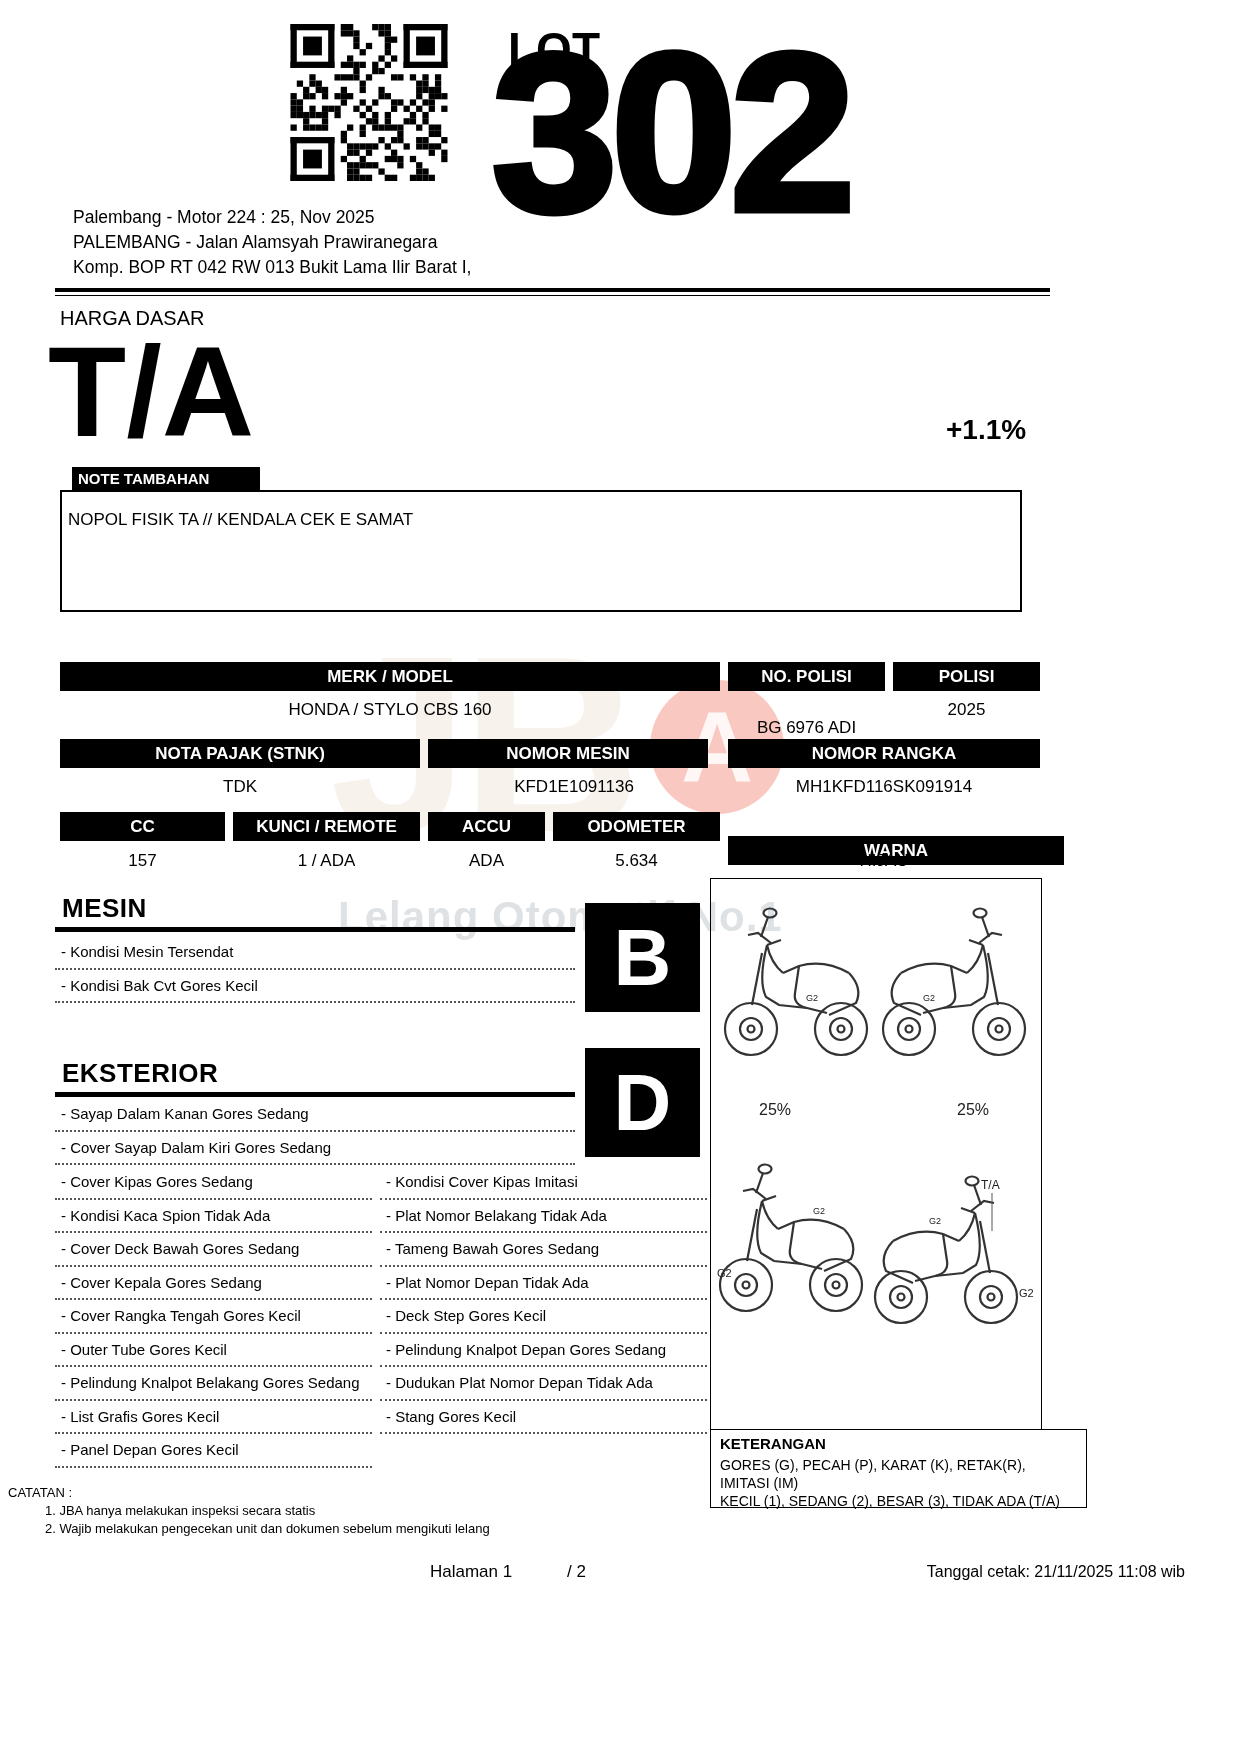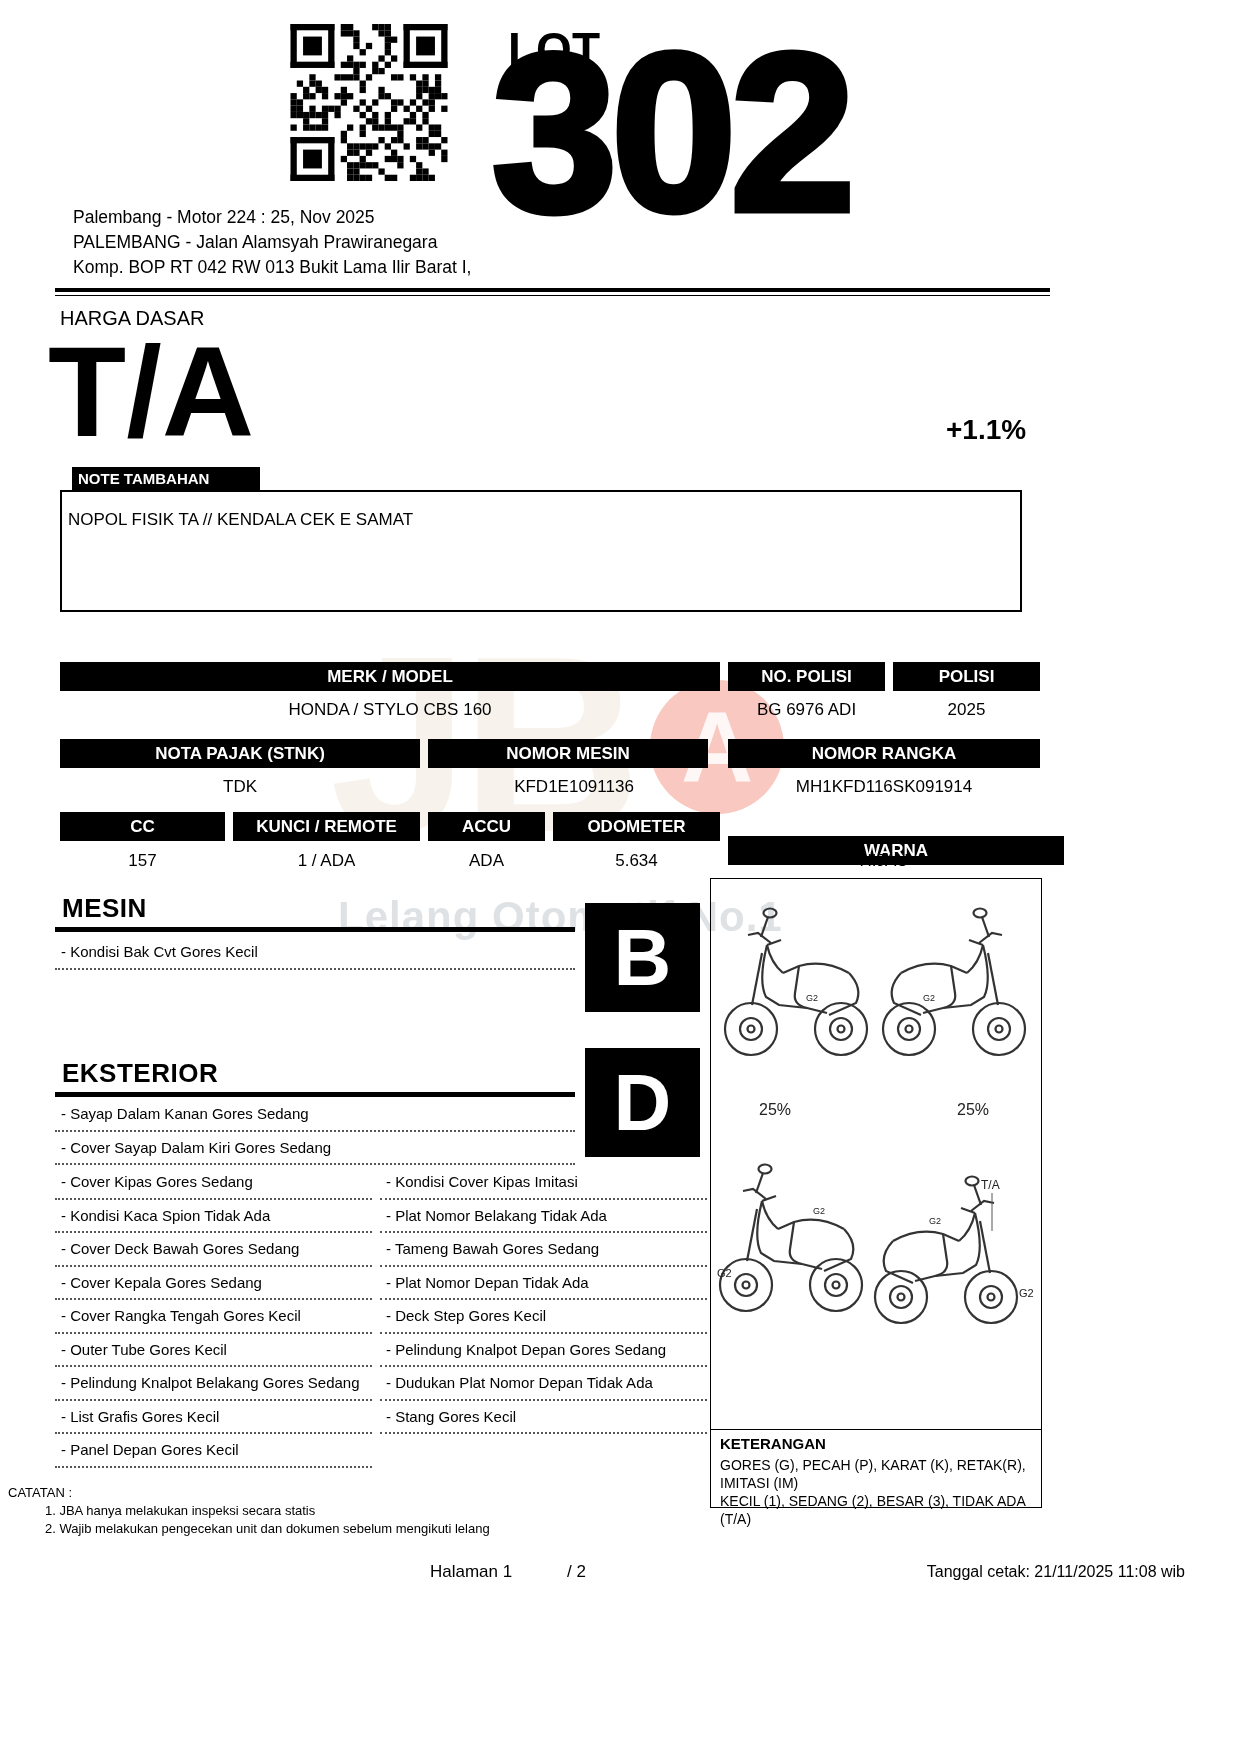--- a/index.html
+++ b/index.html
@@ -46,21 +46,21 @@
   
   .sec-title { position:absolute; font-size:26px; font-weight:bold; letter-spacing:0.5px; }
   .sec-rule { position:absolute; left:55px; width:520px; height:5px; background:#000; }
   .insp-list { position:absolute; }
   .insp-item { height:33.5px; padding:7px 0 0 6px; border-bottom:2px dotted #555; font-size:15px; white-space:nowrap; overflow:hidden; }
   .grade { position:absolute; left:585px; width:115px; height:109px; background:#000; color:#fff;
            display:flex; align-items:center; justify-content:center; font-size:80px; font-weight:bold; }
 
   
   .diagram-box { position:absolute; left:710px; top:878px; width:332px; height:552px; border:1.5px solid #000; background:transparent; }
-  .keterangan-box { position:absolute; left:710px; top:1429px; width:332px; height:79px; border:1.5px solid #000; padding:5px 9px; }
+  .keterangan-box { position:absolute; left:710px; top:1429px; width:377px; height:79px; border:1.5px solid #000; padding:5px 9px; }
   .keterangan-title { font-size:15px; font-weight:bold; margin-bottom:4px; }
   .keterangan-line { font-size:14px; line-height:18px; }
 
   .diagram-box svg text { font-family:"Liberation Sans", sans-serif; fill:#222; }
 
   
   .catatan-title { position:absolute; left:8px; top:1485px; font-size:13px; }
   .catatan-list { position:absolute; left:45px; top:1502px; font-size:13px; }
   .catatan-item { line-height:18px; }
   .page-number { position:absolute; left:430px; top:1562px; font-size:17px; }
@@ -301,21 +301,21 @@
 
   <div class="note-label">NOTE TAMBAHAN</div>
   <div class="note-box">
     <span>NOPOL FISIK TA // KENDALA CEK E SAMAT</span>
   </div>
 
   <div class="hdrbar" style="left:60px; top:662px; width:660px;">MERK / MODEL</div>
   <div class="hdrbar" style="left:728px; top:662px; width:157px;">NO. POLISI</div>
   <div class="hdrbar" style="left:893px; top:662px; width:147px;">POLISI</div>
   <div class="val" style="left:60px; top:697px; width:660px;">HONDA / STYLO CBS 160</div>
-  <div class="val" style="left:728px; top:697px; width:157px;">BG 6976 ADI</div>
+  <div class="val" style="left:728px; top:715px; width:157px;">BG 6976 ADI</div>
   <div class="val" style="left:893px; top:697px; width:147px;">2025</div>
 
   <div class="hdrbar" style="left:60px; top:739px; width:360px;">NOTA PAJAK (STNK)</div>
   <div class="hdrbar" style="left:428px; top:739px; width:280px;">NOMOR MESIN</div>
   <div class="hdrbar" style="left:728px; top:739px; width:312px;">NOMOR RANGKA</div>
   <div class="val" style="left:60px; top:774px; width:360px;">TDK</div>
   <div class="val" style="left:428px; top:774px; width:292px;">KFD1E1091136</div>
   <div class="val" style="left:728px; top:774px; width:312px;">MH1KFD116SK091914</div>
 
   <div class="hdrbar" style="left:60px; top:812px; width:165px;">CC</div>
@@ -325,20 +325,21 @@
   <div class="hdrbar" style="left:728px; top:812px; width:336px;margin-top:24px;">WARNA</div>
   <div class="val" style="left:60px; top:848px; width:165px;">157</div>
   <div class="val" style="left:233px; top:848px; width:187px;">1 / ADA</div>
   <div class="val" style="left:428px; top:848px; width:117px;">ADA</div>
   <div class="val" style="left:553px; top:848px; width:167px;">5.634</div>
   <div class="val" style="left:728px; top:848px; width:312px;">HIJAU</div>
 
   <div class="sec-title" style="left:62px; top:893px;">MESIN</div>
   <div class="sec-rule" style="top:927px;"></div>
   <div id="mesin-list" class="insp-list" style="left:55px; top:936px; width:520px;">
+      <div class="insp-item">- Kondisi Mesin Tersendat</div>
       <div class="insp-item">- Kondisi Bak Cvt Gores Kecil</div>
     </div>
   <div class="grade" style="top:903px;">B</div>
 
   <div class="diagram-box">
     <svg width="329" height="549" viewBox="0 0 329 549" xmlns="http://www.w3.org/2000/svg">
       <defs>
         <g id="scooter" stroke="#333" fill="none" stroke-width="2.2">
           <circle cx="38" cy="136" r="26"></circle>
             <circle cx="38" cy="136" r="11"></circle>

